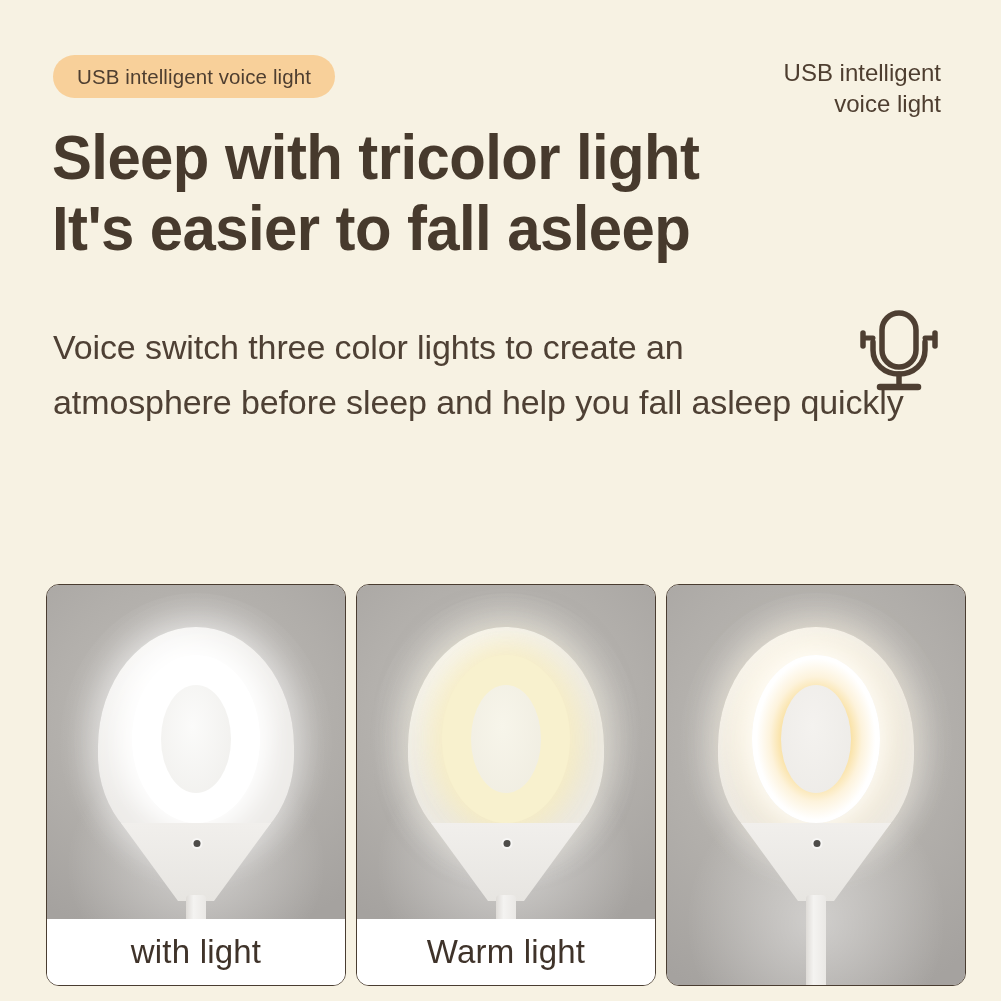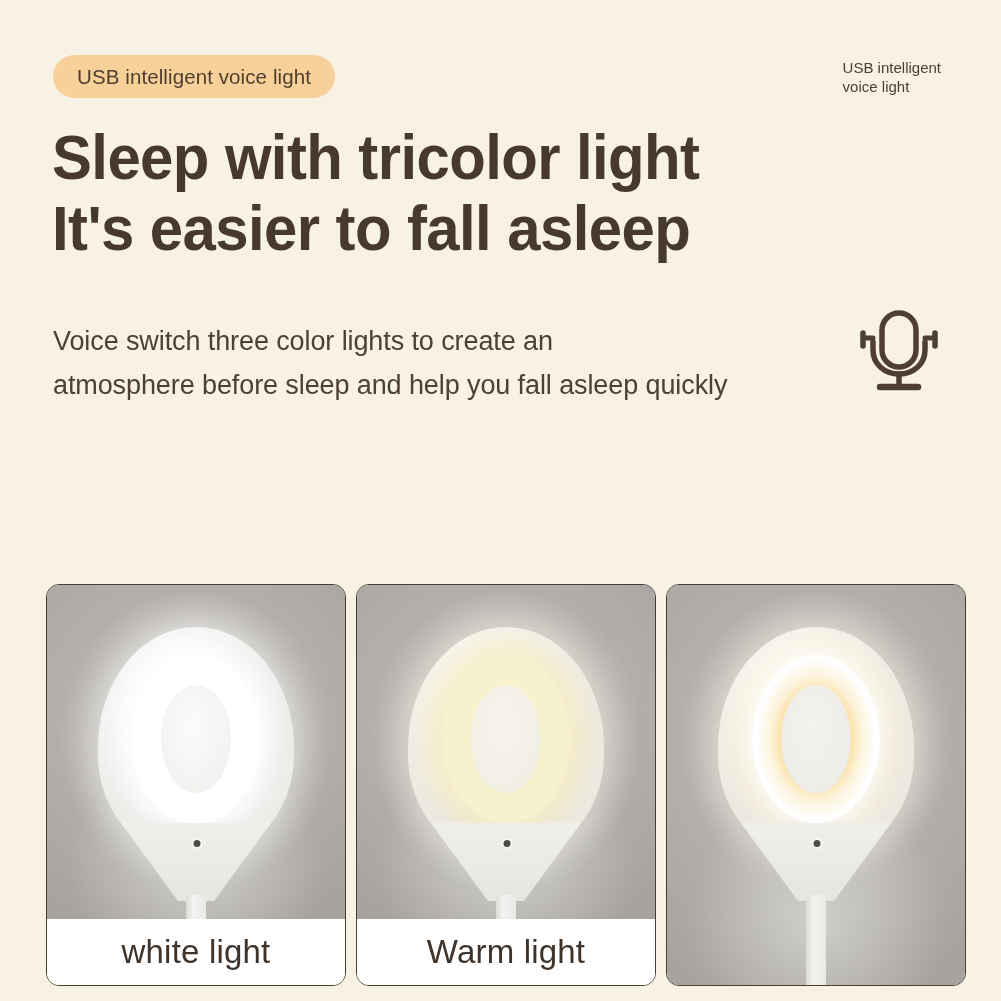--- a/index.html
+++ b/index.html
@@ -39,22 +39,23 @@
     font-size: 20.5px;
     letter-spacing: .1px;
     white-space: nowrap;
   }
 
   
   .corner-label {
     position: absolute;
     right: 60px;
     top: 58px;
+    text-align: right;
     color: #4e3e30;
-    font-size: 15px;
+    font-size: 24px;
     line-height: 1.28;
     white-space: pre-line;
   }
 
   
   .headline {
     position: absolute;
     left: 52px;
     top: 122px;
     color: #473a2d;
@@ -67,21 +68,21 @@
   }
   .headline .line { display: block; white-space: nowrap; }
 
   
   .subcopy {
     position: absolute;
     left: 53px;
     top: 320px;
     width: 820px;
     color: #4e4034;
-    font-size: 27px;
+    font-size: 34px;
     line-height: 1.62;
     letter-spacing: -0.1px;
   }
   .subcopy .line { display: block; white-space: nowrap; }
 
   
   .mic-icon {
     position: absolute;
     left: 852px;
     top: 308px;
@@ -275,21 +276,21 @@
         <div class="lamp">
           <div class="lamp-halo"></div>
           <div class="lamp-head">
             <div class="ring" style="--ring-bg:#ffffff; --ring-glow:rgba(255,255,255,.92); --ring-glow2:rgba(255,255,255,.50); --hole-bg:radial-gradient(ellipse at 45% 38%, #fbfbfa 0%, #efeeeb 100%);"></div>
           </div>
           <div class="lamp-neck"></div>
           <div class="sensor-dot"></div>
           <div class="lamp-stem"></div>
         </div>
       </div>
-      <div class="caption">white light</div>
+      <div class="caption">with light</div>
     </div>
 
     <div class="card card-2">
       <div class="photo">
         <div class="lamp">
           <div class="lamp-halo"></div>
           <div class="lamp-head">
             <div class="ring" style="--ring-bg:#f8f1ce; --ring-glow:rgba(246,237,196,.92); --ring-glow2:rgba(243,231,178,.50); --hole-bg:radial-gradient(ellipse at 45% 38%, #f7f5ea 0%, #efece0 100%);"></div>
           </div>
           <div class="lamp-neck"></div>

